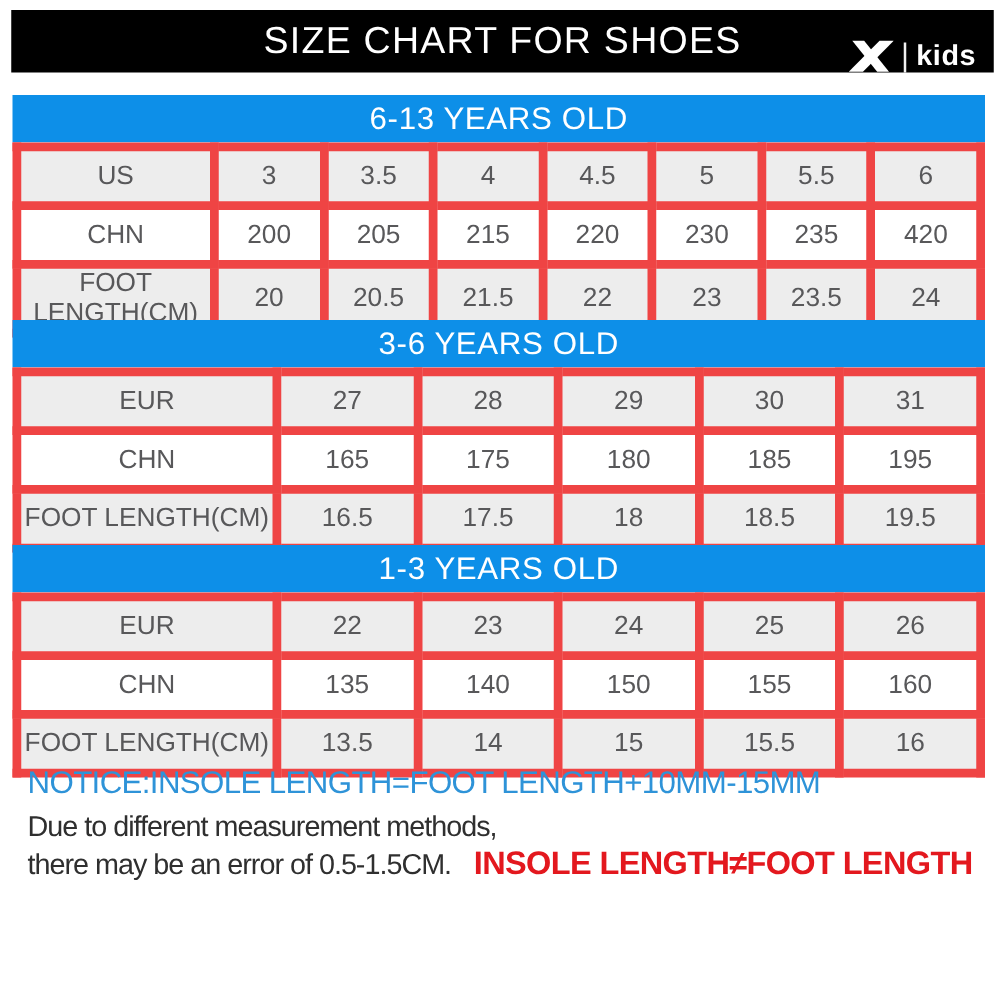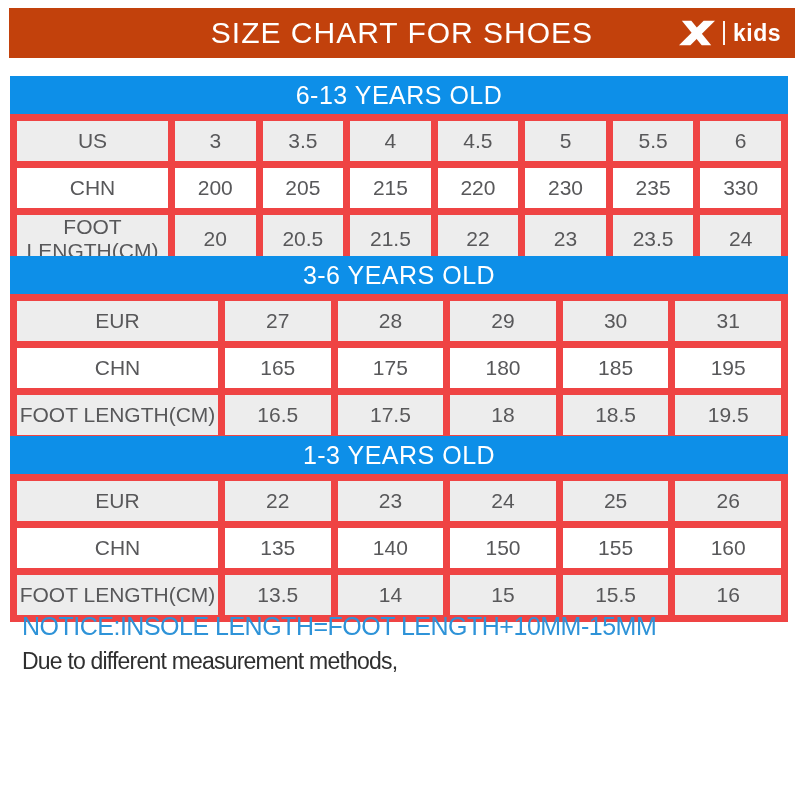--- a/index.html
+++ b/index.html
@@ -8,30 +8,30 @@
     background: #ffffff;
     font-family: "Liberation Sans", sans-serif;
     overflow: hidden;
   }
   .page { position: relative; width: 800px; height: 800px; background: #fff; }
 
   
   .banner {
     position: absolute; left: 9px; top: 8px;
     width: 786px; height: 50px;
-    background: #c2410c;
+    background: #000000;
     display: flex; align-items: center; justify-content: center;
   }
   .banner-title {
     color: #ffffff; font-size: 30px; letter-spacing: 1px;
     font-weight: 500;
   }
   .brand {
     position: absolute; right: 14px; top: 0; height: 100%;
-    display: flex; align-items: center; gap: 8px;
+    display: flex; align-items: flex-end; gap: 8px;
   }
   .brand-x { display: block; }
   .brand-divider { width: 2px; height: 24px; background: #ffffff; opacity: .95; }
   .brand-name { color: #ffffff; font-size: 23px; font-weight: 600; letter-spacing: .5px; }
 
   
   .size-table { position: absolute; left: 10px; width: 778px; }
   .size-table.t1 { top: 76px; }
   .size-table.t2 { top: 256px; }
   .size-table.t3 { top: 436px; }
@@ -116,21 +116,21 @@
         <td>6</td>
       </tr>
       <tr>
         <td>CHN</td>
         <td>200</td>
         <td>205</td>
         <td>215</td>
         <td>220</td>
         <td>230</td>
         <td>235</td>
-        <td>330</td>
+        <td>420</td>
       </tr>
       <tr class="alt">
         <td class="small-label">FOOT LENGTH(CM)</td>
         <td>20</td>
         <td>20.5</td>
         <td>21.5</td>
         <td>22</td>
         <td>23</td>
         <td>23.5</td>
         <td>24</td>
@@ -215,15 +215,19 @@
         <td>15.5</td>
         <td>16</td>
       </tr>
     </tbody>
       </table>
   </section>
 
   <footer class="notice">
     <div class="notice-headline">NOTICE:INSOLE LENGTH=FOOT LENGTH+10MM-15MM</div>
     <div class="notice-line">Due to different measurement methods,</div>
+    <div class="notice-row">
+      <span class="notice-line">there may be an error of 0.5-1.5CM.</span>
+      <span class="notice-warning">INSOLE LENGTH≠FOOT LENGTH</span>
+    </div>
   </footer>
 
 </div>
 
 </body></html>

